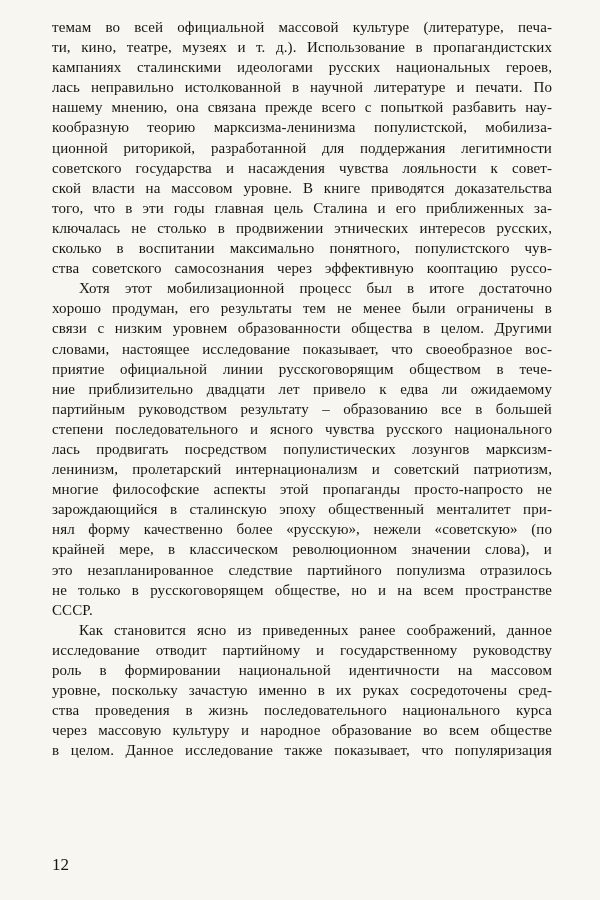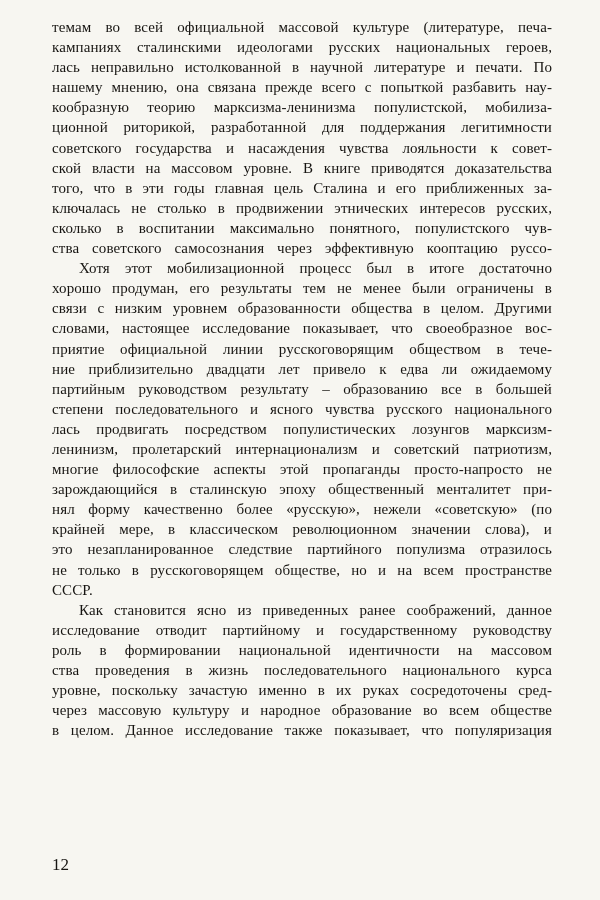--- a/index.html
+++ b/index.html
@@ -52,20 +52,21 @@
     color: #171512;
   }
 </style>
 </head>
 <body>
 
 <div class="page">
   <div class="text-block">
       <div class="paragraph">
         <div class="line">темам во всей официальной массовой культуре (литературе, печа-</div>
+        <div class="line">ти, кино, театре, музеях и т. д.). Использование в пропагандистских</div>
         <div class="line">кампаниях сталинскими идеологами русских национальных героев,</div>
         <div class="line">лась неправильно истолкованной в научной литературе и печати. По</div>
         <div class="line">нашему мнению, она связана прежде всего с попыткой разбавить нау-</div>
         <div class="line">кообразную теорию марксизма-ленинизма популистской, мобилиза-</div>
         <div class="line">ционной риторикой, разработанной для поддержания легитимности</div>
         <div class="line">советского государства и насаждения чувства лояльности к совет-</div>
         <div class="line">ской власти на массовом уровне. В книге приводятся доказательства</div>
         <div class="line">того, что в эти годы главная цель Сталина и его приближенных за-</div>
         <div class="line">ключалась не столько в продвижении этнических интересов русских,</div>
         <div class="line">сколько в воспитании максимально понятного, популистского чув-</div>
@@ -87,20 +88,20 @@
         <div class="line">нял форму качественно более «русскую», нежели «советскую» (по</div>
         <div class="line">крайней мере, в классическом революционном значении слова), и</div>
         <div class="line">это незапланированное следствие партийного популизма отразилось</div>
         <div class="line">не только в русскоговорящем обществе, но и на всем пространстве</div>
         <div class="line para-end">СССР.</div>
       </div>
       <div class="paragraph">
         <div class="line first-indent">Как становится ясно из приведенных ранее соображений, данное</div>
         <div class="line">исследование отводит партийному и государственному руководству</div>
         <div class="line">роль в формировании национальной идентичности на массовом</div>
+        <div class="line">уровне, поскольку зачастую именно в их руках сосредоточены сред-</div>
         <div class="line">ства проведения в жизнь последовательного национального курса</div>
-        <div class="line">уровне, поскольку зачастую именно в их руках сосредоточены сред-</div>
         <div class="line">через массовую культуру и народное образование во всем обществе</div>
         <div class="line">в целом. Данное исследование также показывает, что популяризация</div>
       </div>
     </div>
   <div class="page-number">12</div>
 </div>
 
 </body></html>

